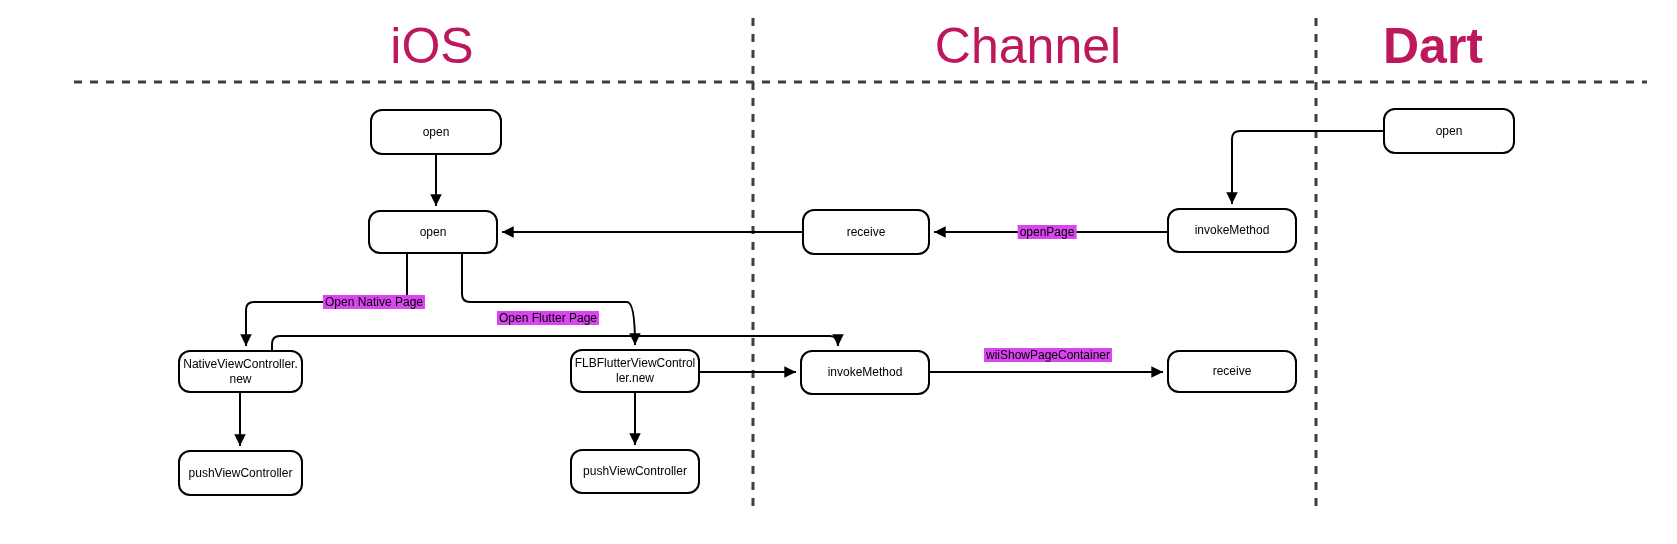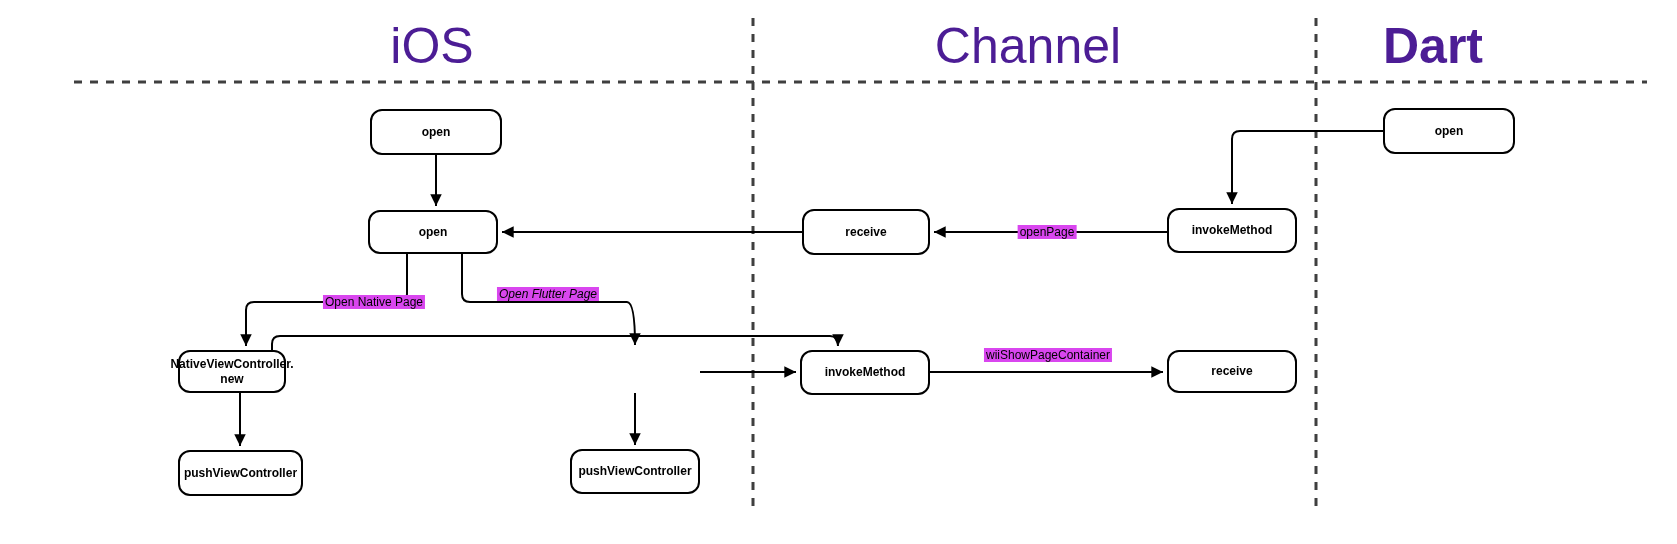--- a/index.html
+++ b/index.html
@@ -14,39 +14,38 @@
   #edges-svg {
     position: absolute;
     left: 0; top: 0;
     width: 1677px; height: 544px;
   }
   .lane-title {
     position: absolute;
     transform: translate(-50%, -52%);
     font-size: 50px;
     font-weight: 400;
-    color: #4c1d95;
+    color: #be185d;
     white-space: nowrap;
     letter-spacing: 0px;
   }
   .node {
     position: absolute;
     box-sizing: border-box;
     background: #ffffff;
     border: 2px solid #000000;
     border-radius: 12px;
     display: flex;
     flex-direction: column;
     align-items: center;
     justify-content: center;
     font-size: 12px;
     line-height: 15px;
     color: #000000;
     text-align: center;
-    font-weight: bold;
   }
   .edge-label {
     position: absolute;
     transform: translate(-50%, -50%);
     background: #d946ef;
     font-size: 12px;
     color: #000000;
     white-space: nowrap;
     padding: 0 2px;
   }
@@ -97,40 +96,44 @@
   </div>
 
   <div class="node" style="left:802px; top:209px; width:128px; height:46px;">
     <div>receive</div>
   </div>
 
   <div class="node" style="left:1167px; top:208px; width:130px; height:45px;">
     <div>invokeMethod</div>
   </div>
 
-  <div class="node" style="left:178px; top:350px; width:108px; height:43px;">
+  <div class="node" style="left:178px; top:350px; width:125px; height:43px;">
     <div>NativeViewController.</div>
     <div>new</div>
   </div>
 
+  <div class="node" style="left:570px; top:349px; width:130px; height:44px;">
+    <div>FLBFlutterViewControl</div>
+    <div>ler.new</div>
+  </div>
 
   <div class="node" style="left:800px; top:350px; width:130px; height:45px;">
     <div>invokeMethod</div>
   </div>
 
   <div class="node" style="left:1167px; top:350px; width:130px; height:43px;">
     <div>receive</div>
   </div>
 
   <div class="node" style="left:178px; top:450px; width:125px; height:46px;">
     <div>pushViewController</div>
   </div>
 
   <div class="node" style="left:570px; top:449px; width:130px; height:45px;">
     <div>pushViewController</div>
   </div>
 
   <div class="edge-label" style="left:326px; top:302px;margin-left:48px;">Open Native Page</div>
-  <div class="edge-label" style="left:548px; top:294px;font-style:italic;">Open Flutter Page</div>
+  <div class="edge-label" style="left:548px; top:318px;">Open Flutter Page</div>
   <div class="edge-label" style="left:1047px; top:232px;">openPage</div>
   <div class="edge-label" style="left:1048px; top:355px;">wiiShowPageContainer</div>
 
 </div>
 
 </body></html>

